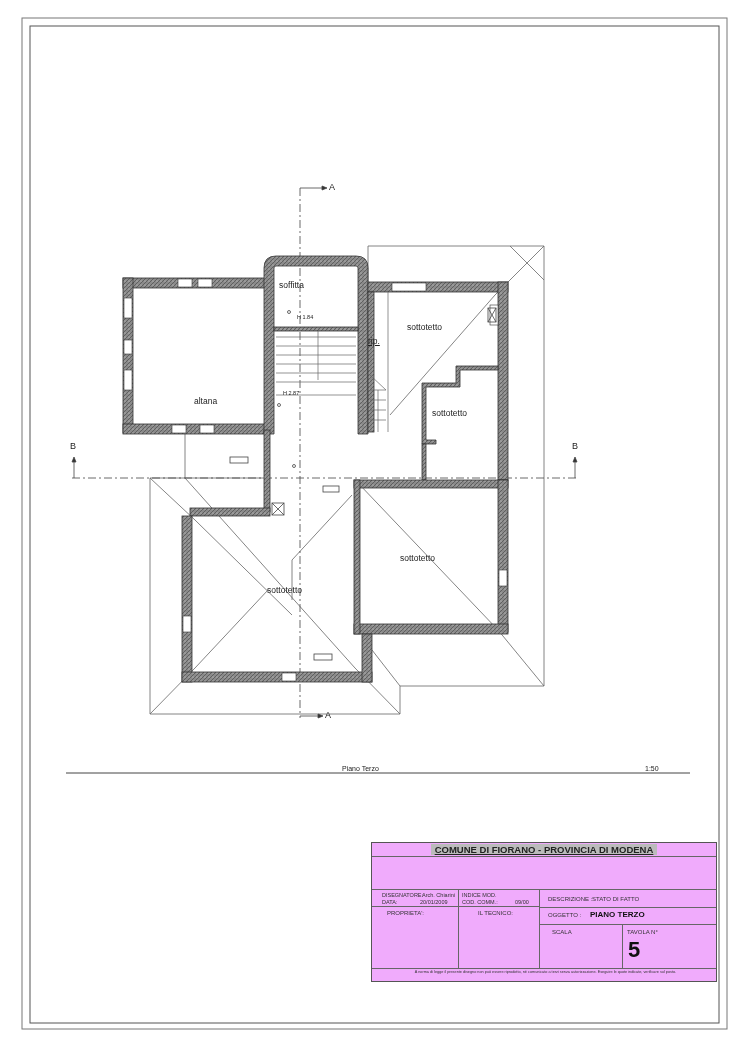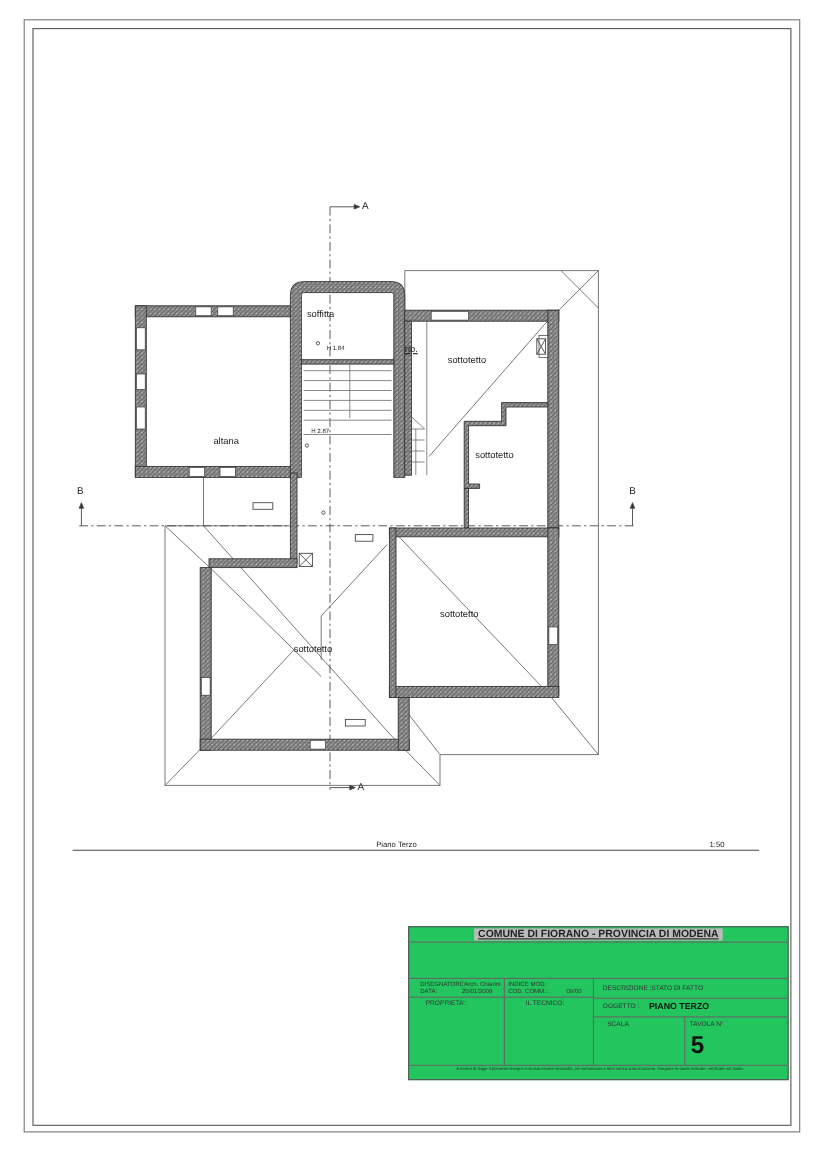--- a/index.html
+++ b/index.html
@@ -2,21 +2,21 @@
 <html><head>
 <meta charset="utf-8">
 <style>
   html,body{margin:0;padding:0;background:#ffffff;}
   body{width:743px;height:1050px;position:relative;overflow:hidden;font-family:"Liberation Sans",sans-serif;color:#222;}
   .sheet{position:absolute;left:0;top:0;width:743px;height:1050px;}
   svg{position:absolute;left:0;top:0;}
   .lbl{position:absolute;font-size:8px;color:#222;white-space:nowrap;}
   .room{font-size:8.5px;}
   .sec{font-size:9px;}
-  .tb{position:absolute;left:371px;top:842px;width:346px;height:140px;border:1px solid #555;box-sizing:border-box;background:#22c55e;}
+  .tb{position:absolute;left:371px;top:842px;width:346px;height:140px;border:1px solid #555;box-sizing:border-box;background:#f0abfc;}
   .tb-row{position:absolute;left:0;right:0;border-bottom:1px solid #666;}
   .tb-comune{top:0;height:13px;text-align:center;font-weight:bold;font-size:9.5px;line-height:13px;}
   .tb-comune span{background:#bbb;padding:0 4px;text-decoration:underline;}
   .tb-title{top:14px;height:15px;text-align:center;font-weight:bold;font-size:9px;line-height:15px;letter-spacing:0.2px;}
   .tb-blank{top:30px;height:16px;}
   .cell{position:absolute;font-size:5.5px;color:#333;white-space:nowrap;}
   .vline{position:absolute;width:0;border-left:1px solid #666;}
   .hline{position:absolute;height:0;border-top:1px solid #666;}
   .big5{position:absolute;font-size:22px;font-weight:bold;color:#111;}
   .watermark{position:absolute;left:180px;top:505px;font-size:46px;font-weight:bold;color:rgba(200,200,200,0.28);letter-spacing:2px;white-space:nowrap;}
@@ -160,21 +160,21 @@
 </svg>
 
 
 <span class="lbl sec" style="left:329px;top:182px;">A</span>
 <span class="lbl sec" style="left:325px;top:710px;">A</span>
 <span class="lbl sec" style="left:70px;top:441px;">B</span>
 <span class="lbl sec" style="left:572px;top:441px;">B</span>
 
 <span class="lbl room" style="left:194px;top:369px;margin-top:27px;">altana</span>
 <span class="lbl room" style="left:279px;top:280px;">soffitta</span>
-<span class="lbl room" style="left:368px;top:312px;text-decoration:underline;">rip.</span>
+<span class="lbl room" style="left:368px;top:336px;text-decoration:underline;">rip.</span>
 <span class="lbl room" style="left:407px;top:322px;">sottotetto</span>
 <span class="lbl room" style="left:432px;top:408px;">sottotetto</span>
 <span class="lbl room" style="left:400px;top:553px;">sottotetto</span>
 <span class="lbl room" style="left:267px;top:585px;">sottotetto</span>
 
 <span class="lbl" style="left:297px;top:314px;font-size:5.5px;">H 1.84</span>
 <span class="lbl" style="left:283px;top:390px;font-size:5.5px;">H 2.87</span>
 
 <span class="lbl" style="left:342px;top:765px;font-size:7px;">Piano Terzo</span>
 <span class="lbl" style="left:645px;top:765px;font-size:7px;">1:50</span>

